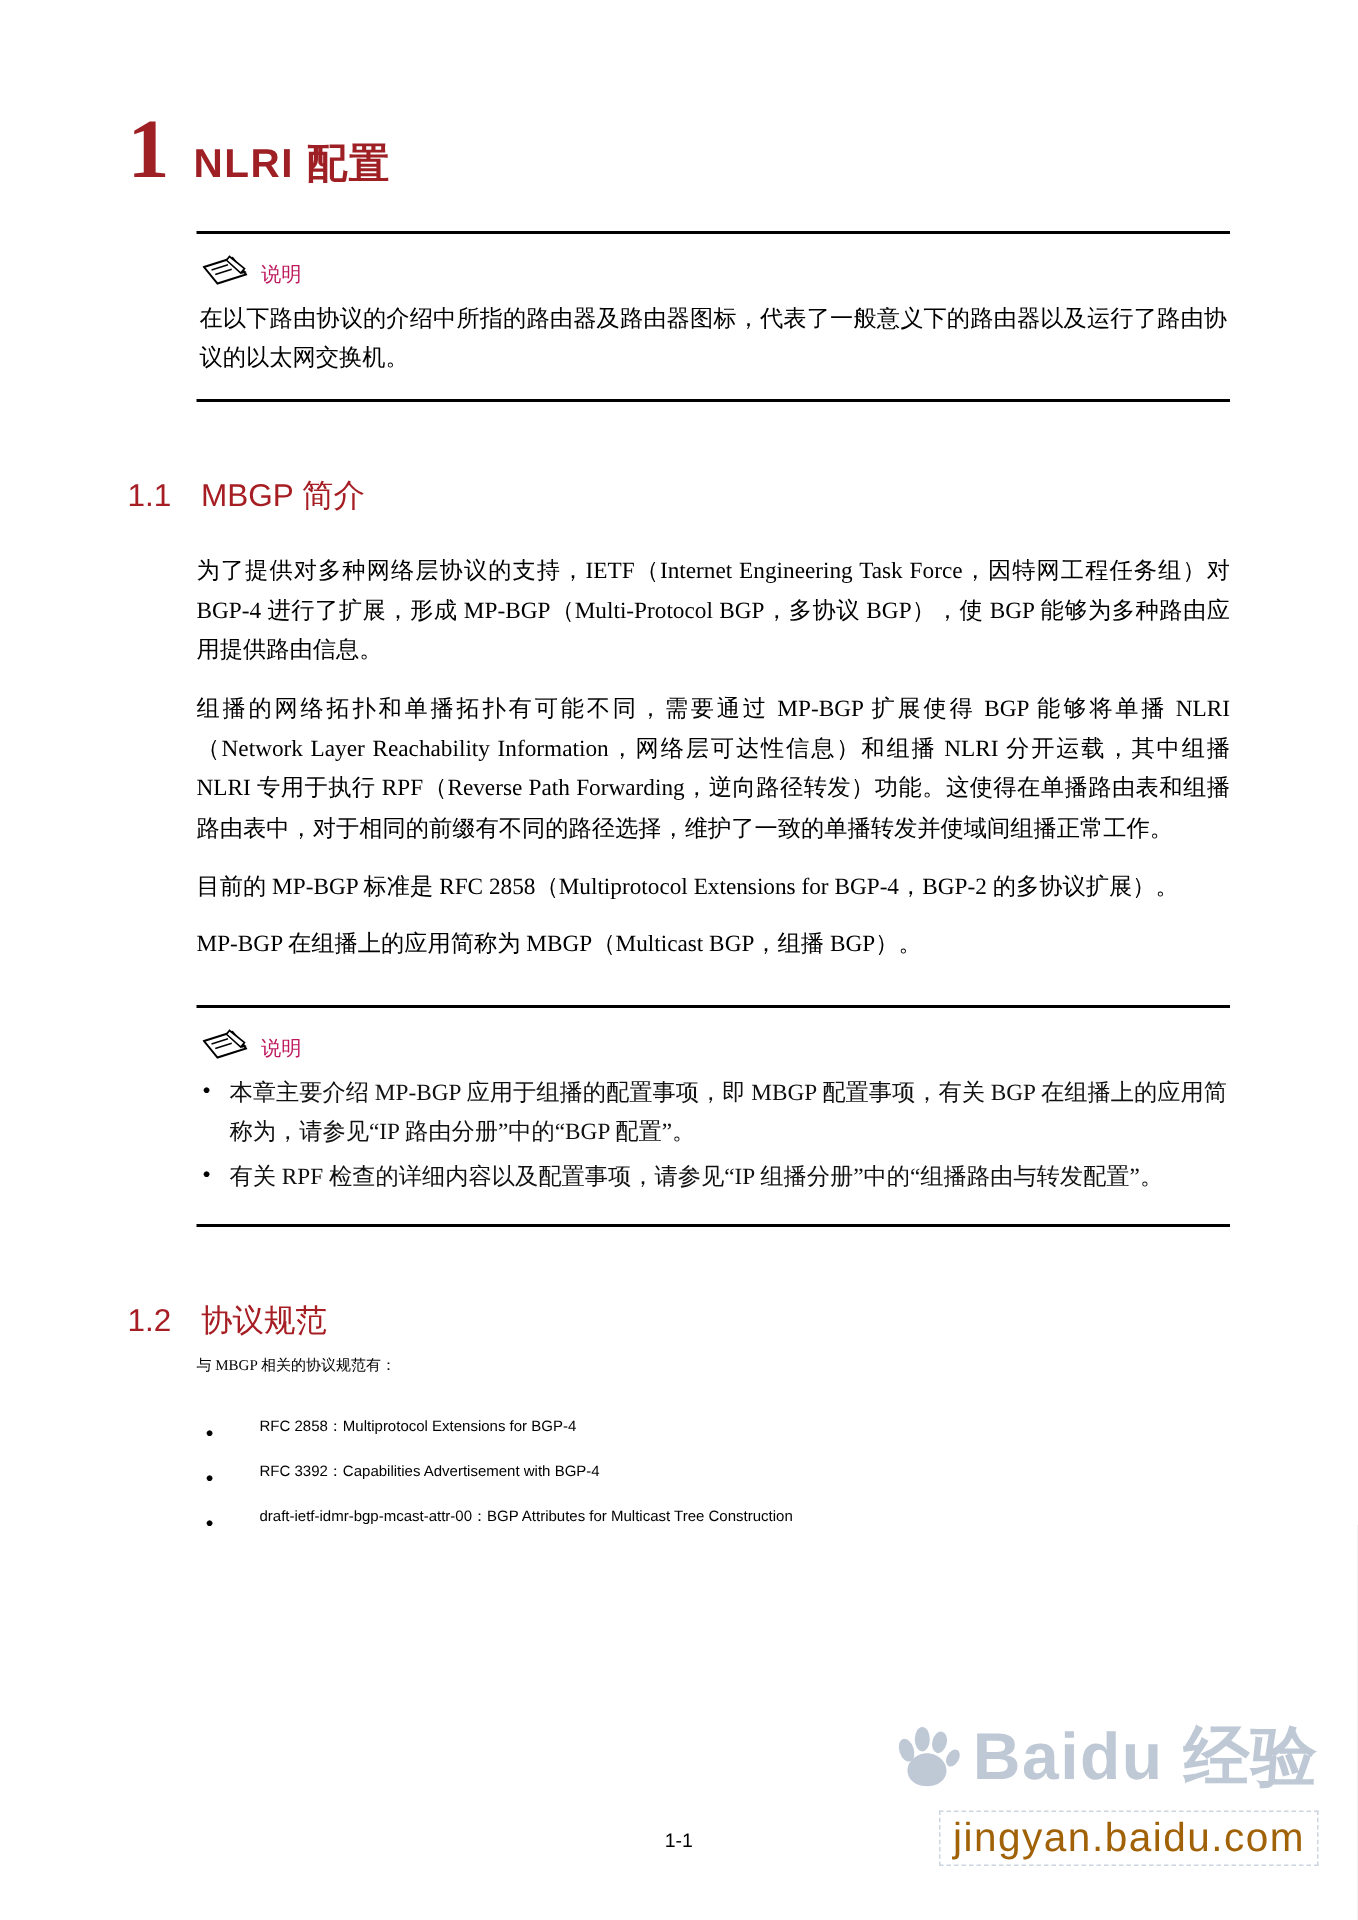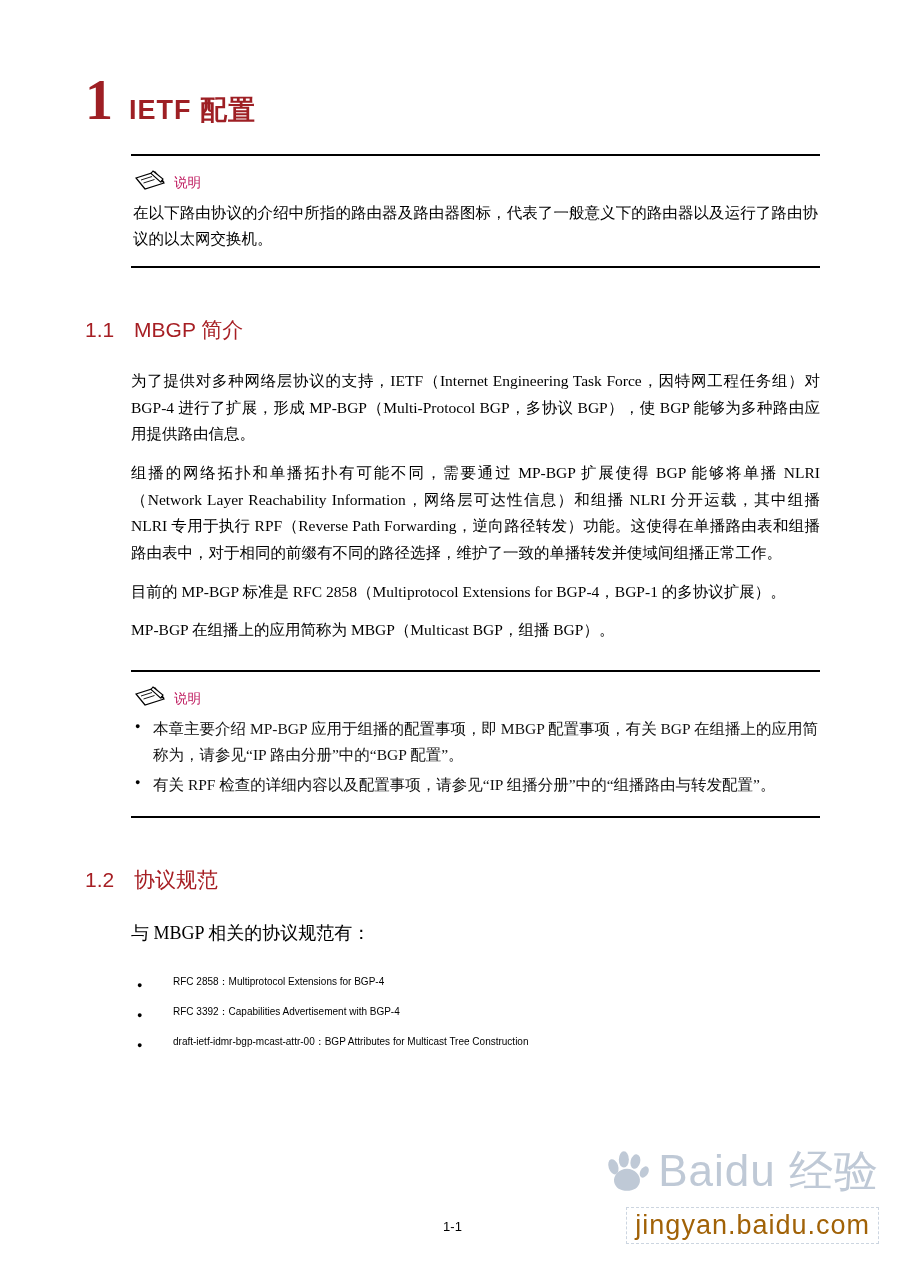--- a/index.html
+++ b/index.html
@@ -61,22 +61,22 @@
   .section-heading .sec-title { margin-left:14px; }
 
   
   .body-para {
     margin:12px 0 0 46px;
     font-size:15.5px; line-height:1.72; text-align:justify; color:#000;
   }
   .body-para.first { margin-top:24px; }
 
   .intro-line {
-    margin:24px 0 0 46px;
-    font-size:18px; line-height:1.7; color:#000;
+    margin:8px 0 0 46px;
+    font-size:10px; line-height:1.7; color:#000;
   }
 
   
   .spec-list { list-style:none; margin:26px 0 0 46px; }
   .spec-list li {
     position:relative; padding-left:42px; margin-bottom:16px;
     font-family:"Liberation Sans","DejaVu Sans",sans-serif;
     font-size:10px; line-height:1.4; color:#000;
   }
   .spec-list li::before {
@@ -92,39 +92,39 @@
   }
 
   
   .watermark {
     position:absolute; right:26px; bottom:36px;
     text-align:right; user-select:none;
   }
   .wm-row { display:flex; align-items:center; justify-content:flex-end; gap:8px; }
   .wm-brand {
     font-family:"Liberation Sans","DejaVu Sans",sans-serif;
-    font-size:44px; font-weight:normal; color:#bfc9d6; letter-spacing:1px;
+    font-size:44px; font-weight:bold; color:#bfc9d6; letter-spacing:1px;
   }
   .wm-url-wrap { margin-top:6px; }
   .wm-url {
     display:inline-block;
     border:1px dashed #ccd5e0; padding:2px 8px;
     font-family:Liberation Sans, sans-serif;
     font-size:27px; color:#a16207; letter-spacing:1px;
   }
 </style>
 </head>
 <body>
 
 <div class="page">
   <div class="content">
 
     <div class="chapter">
       <span class="chapter-num">1</span>
-      <span class="chapter-title">IETF 配置</span>
+      <span class="chapter-title">NLRI 配置</span>
     </div>
 
     <div class="note">
       <div class="note-head">
         <svg width="30" height="22" viewBox="0 0 30 22">
           <polygon points="1,8 20,2 29,13 10,19" fill="#ffffff" stroke="#000" stroke-width="1.3"></polygon>
           <line x1="6" y1="10" x2="17" y2="6.5" stroke="#000" stroke-width="0.9"></line>
           <line x1="8.5" y1="13" x2="19.5" y2="9.5" stroke="#000" stroke-width="0.9"></line>
           <polygon points="18,1 28,9 25.5,12 16,3.5" fill="#ffffff" stroke="#000" stroke-width="1.1"></polygon>
           <polygon points="27,9.6 29.5,11.5 25.8,12.6" fill="#000"></polygon>
@@ -134,21 +134,21 @@
       <p class="note-text">在以下路由协议的介绍中所指的路由器及路由器图标，代表了一般意义下的路由器以及运行了路由协议的以太网交换机。</p>
     </div>
 
     <h2 class="section-heading">
       <span class="sec-num">1.1</span>
       <span class="sec-title">MBGP 简介</span>
     </h2>
 
     <p class="body-para first">为了提供对多种网络层协议的支持，IETF（Internet Engineering Task Force，因特网工程任务组）对 BGP-4 进行了扩展，形成 MP-BGP（Multi-Protocol BGP，多协议 BGP），使 BGP 能够为多种路由应用提供路由信息。</p>
     <p class="body-para">组播的网络拓扑和单播拓扑有可能不同，需要通过 MP-BGP 扩展使得 BGP 能够将单播 NLRI（Network Layer Reachability Information，网络层可达性信息）和组播 NLRI 分开运载，其中组播 NLRI 专用于执行 RPF（Reverse Path Forwarding，逆向路径转发）功能。这使得在单播路由表和组播路由表中，对于相同的前缀有不同的路径选择，维护了一致的单播转发并使域间组播正常工作。</p>
-    <p class="body-para">目前的 MP-BGP 标准是 RFC 2858（Multiprotocol Extensions for BGP-4，BGP-1 的多协议扩展）。</p>
+    <p class="body-para">目前的 MP-BGP 标准是 RFC 2858（Multiprotocol Extensions for BGP-4，BGP-2 的多协议扩展）。</p>
     <p class="body-para">MP-BGP 在组播上的应用简称为 MBGP（Multicast BGP，组播 BGP）。</p>
 
     <div class="note">
       <div class="note-head">
         <svg width="30" height="22" viewBox="0 0 30 22">
           <polygon points="1,8 20,2 29,13 10,19" fill="#ffffff" stroke="#000" stroke-width="1.3"></polygon>
           <line x1="6" y1="10" x2="17" y2="6.5" stroke="#000" stroke-width="0.9"></line>
           <line x1="8.5" y1="13" x2="19.5" y2="9.5" stroke="#000" stroke-width="0.9"></line>
           <polygon points="18,1 28,9 25.5,12 16,3.5" fill="#ffffff" stroke="#000" stroke-width="1.1"></polygon>
           <polygon points="27,9.6 29.5,11.5 25.8,12.6" fill="#000"></polygon>

